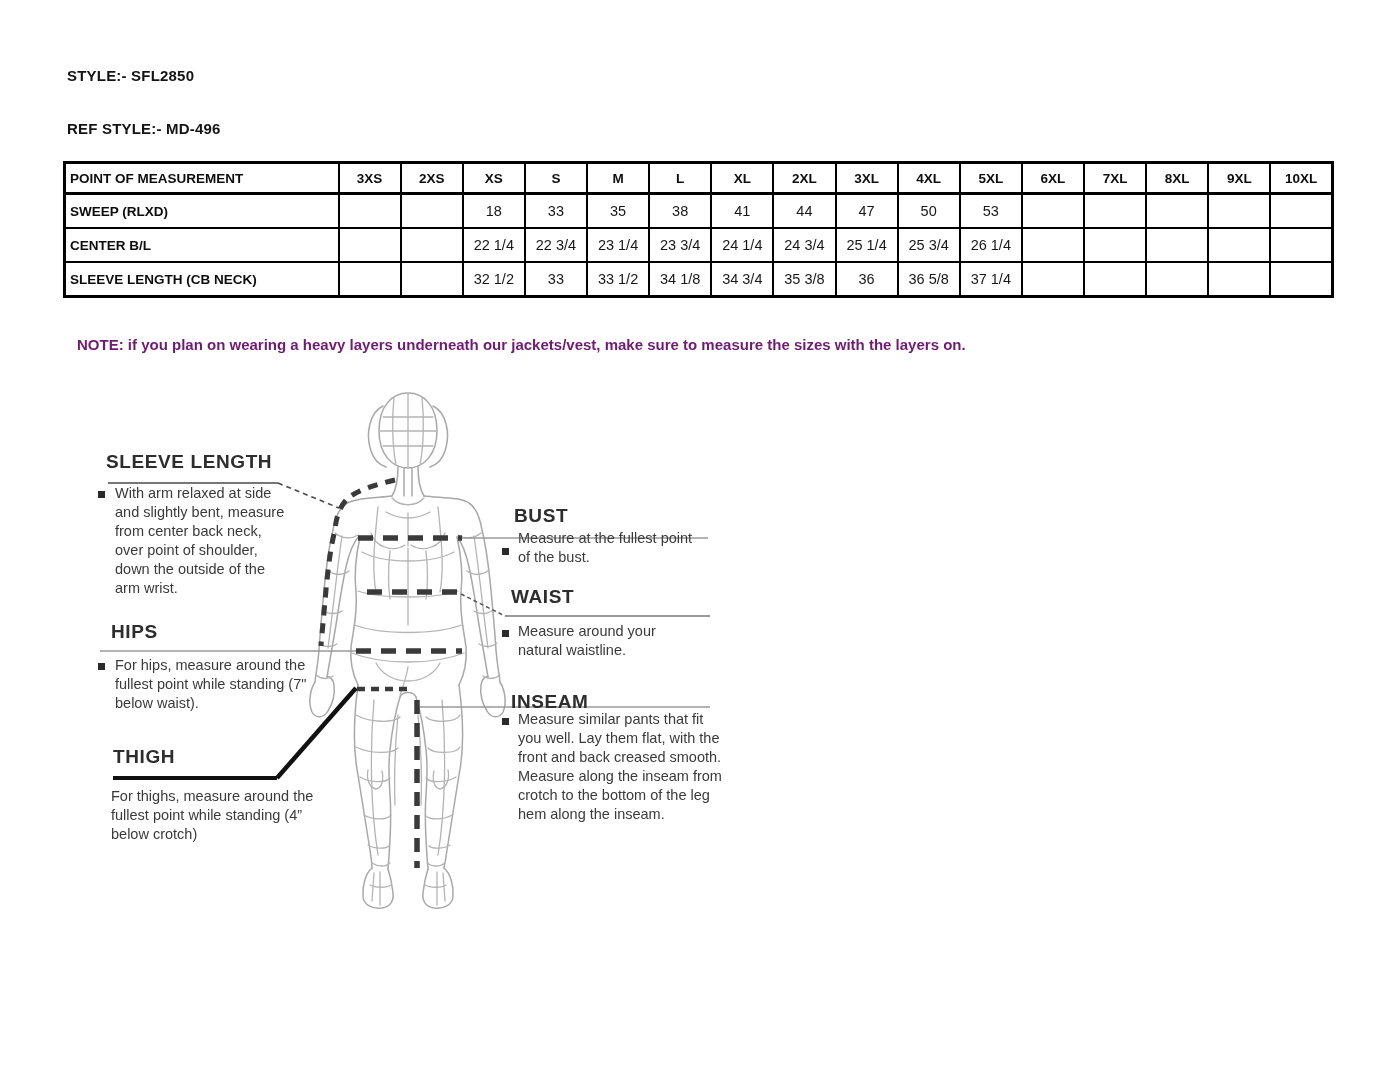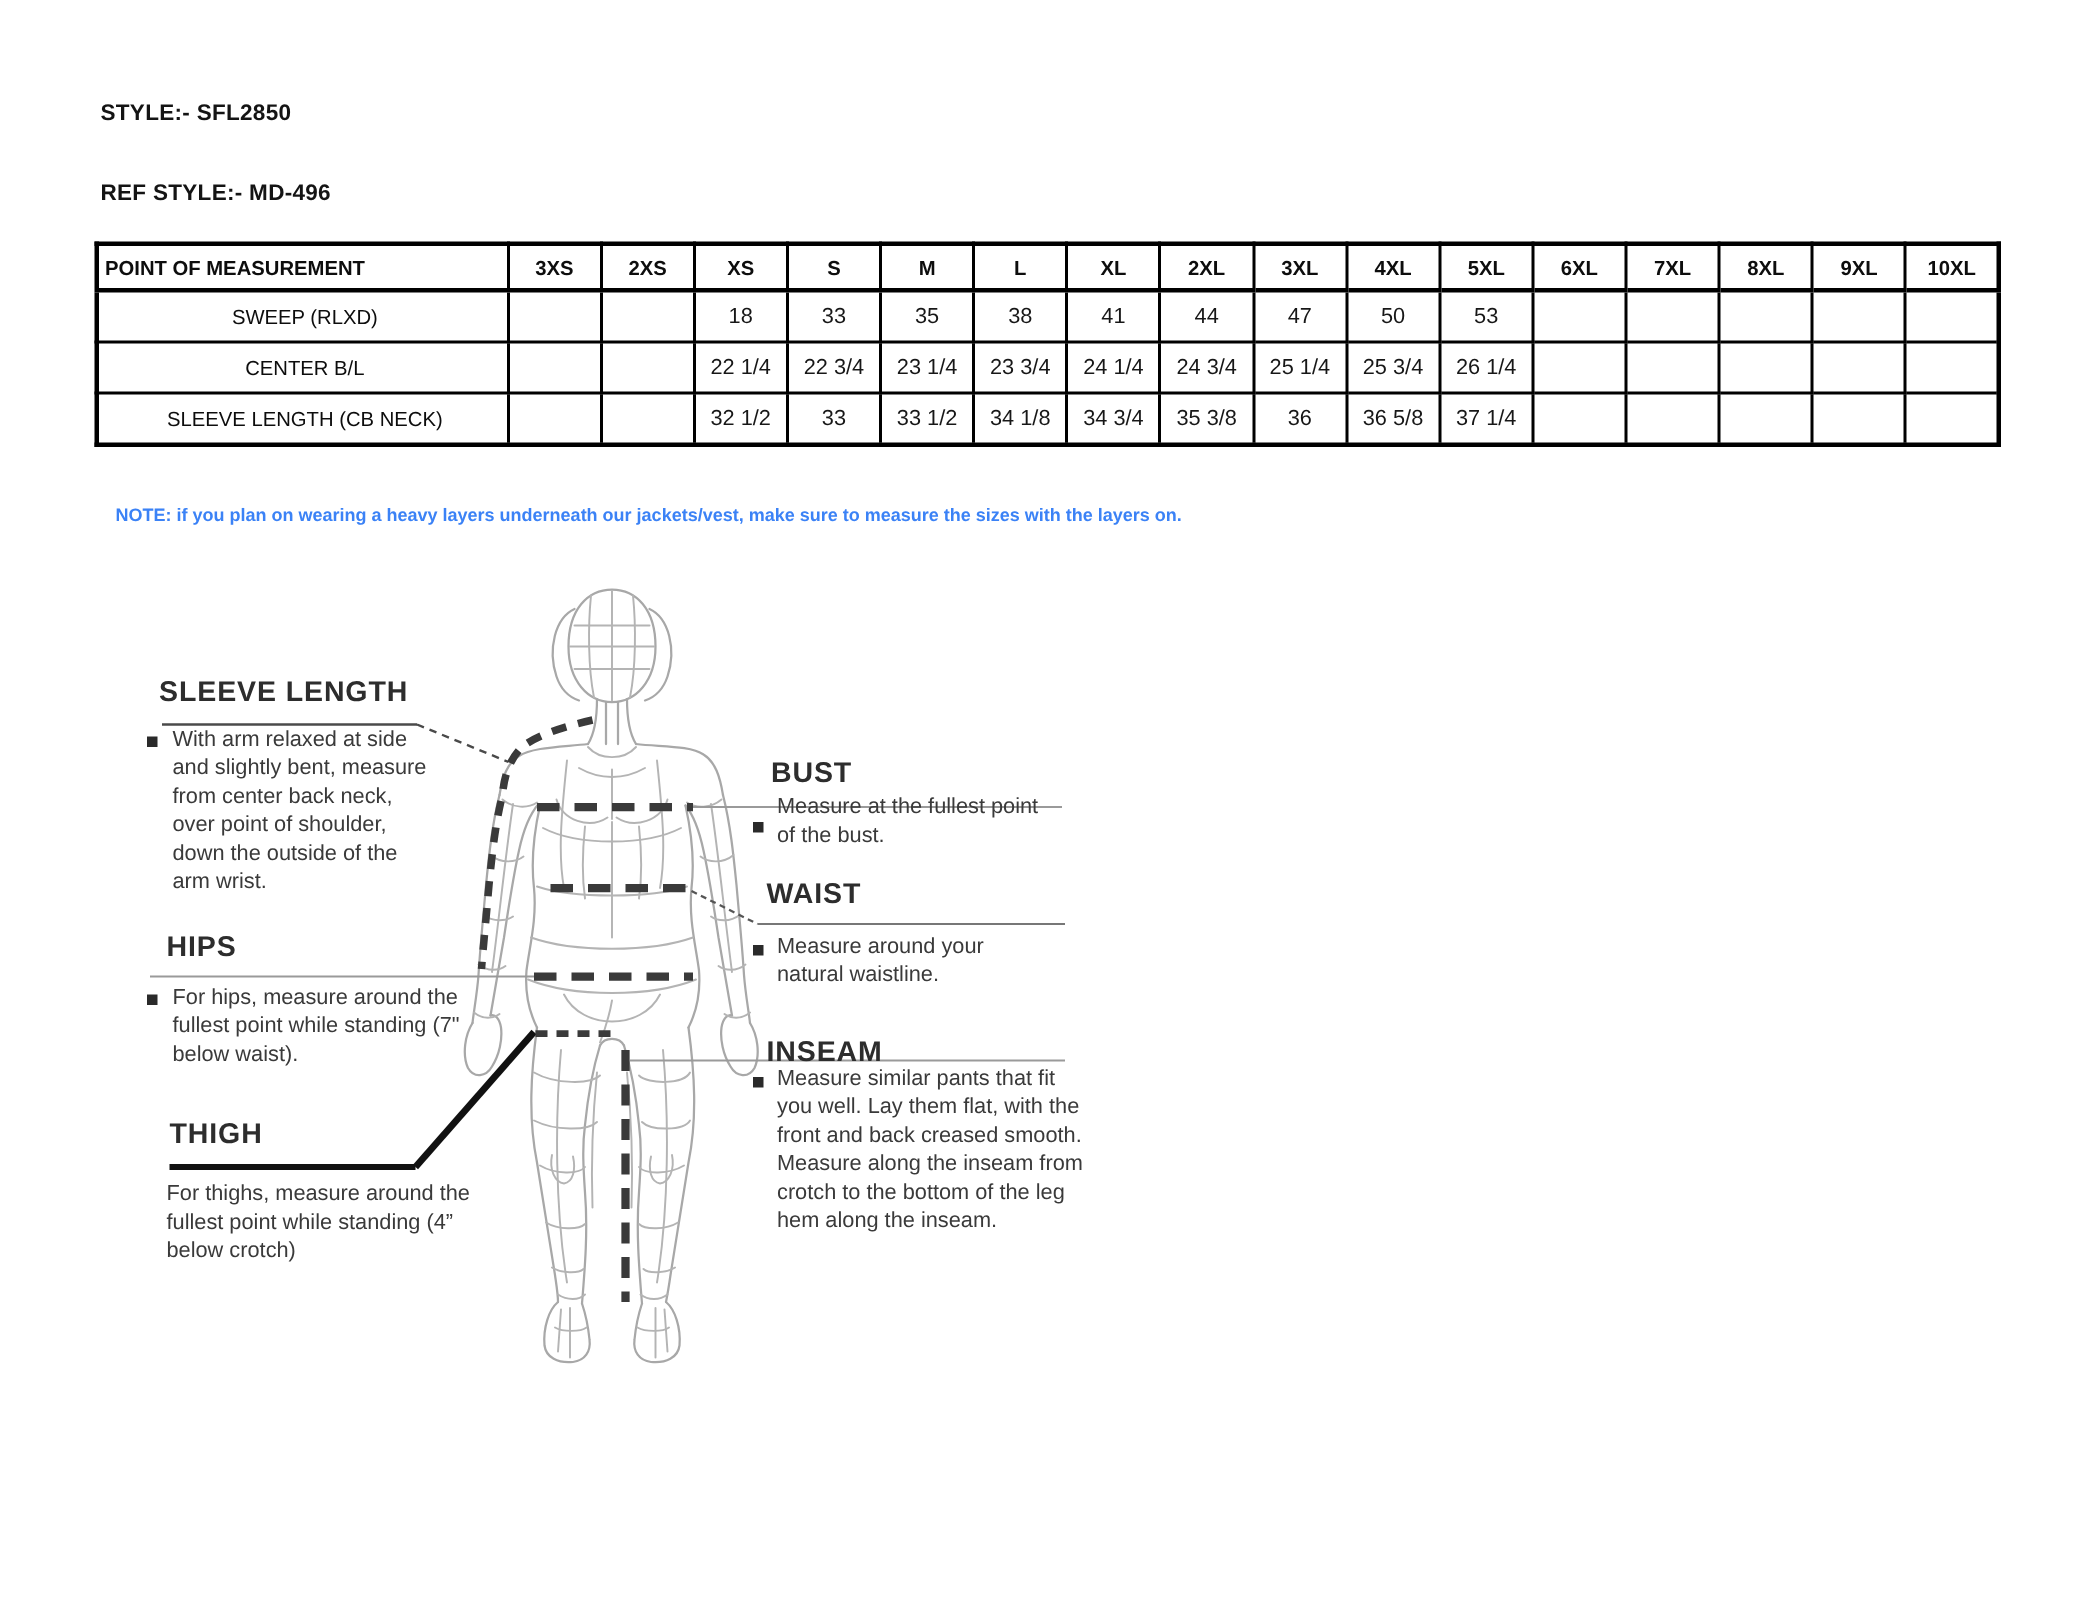--- a/index.html
+++ b/index.html
@@ -17,23 +17,23 @@
     border-collapse:collapse;table-layout:fixed;
     border:3px solid #000;
   }
   #size-table th,#size-table td{
     border:2px solid #000;text-align:center;overflow:hidden;white-space:nowrap;
     font-family:"Liberation Sans",sans-serif;
   }
   #size-table thead th{height:26px;font-size:13.5px;font-weight:bold;border-bottom:3px solid #000;color:#0d0d0d;}
   #size-table thead th.rowlabel-col{text-align:left;padding-left:4px;margin-top:21px;}
   #size-table tbody td{height:30px;font-size:14.5px;color:#171717;}
-  #size-table tbody td.rowlabel{text-align:center;padding-left:4px;font-weight:normal;font-size:13.5px;color:#0d0d0d;}
-
-  #note-line{position:absolute;left:77px;top:336px;font-size:12px;font-weight:bold;color:#3b82f6;width:1150px;}
+  #size-table tbody td.rowlabel{text-align:left;padding-left:4px;font-weight:bold;font-size:13.5px;color:#0d0d0d;}
+
+  #note-line{position:absolute;left:77px;top:336px;font-size:15px;font-weight:bold;color:#701a75;width:1150px;}
 
   
   #diagram{position:absolute;left:90px;top:385px;width:690px;height:550px;}
   #figure-svg{position:absolute;left:0;top:0;}
   .mg-heading{
     position:absolute;font-size:19px;font-weight:bold;color:#2d2d2d;
     letter-spacing:0.6px;white-space:nowrap;
   }
   .mg-text{position:absolute;font-size:14.5px;line-height:19px;color:#3a3a3a;}
   .mg-bullet{position:absolute;width:7px;height:7px;background:#2a2a2a;}

